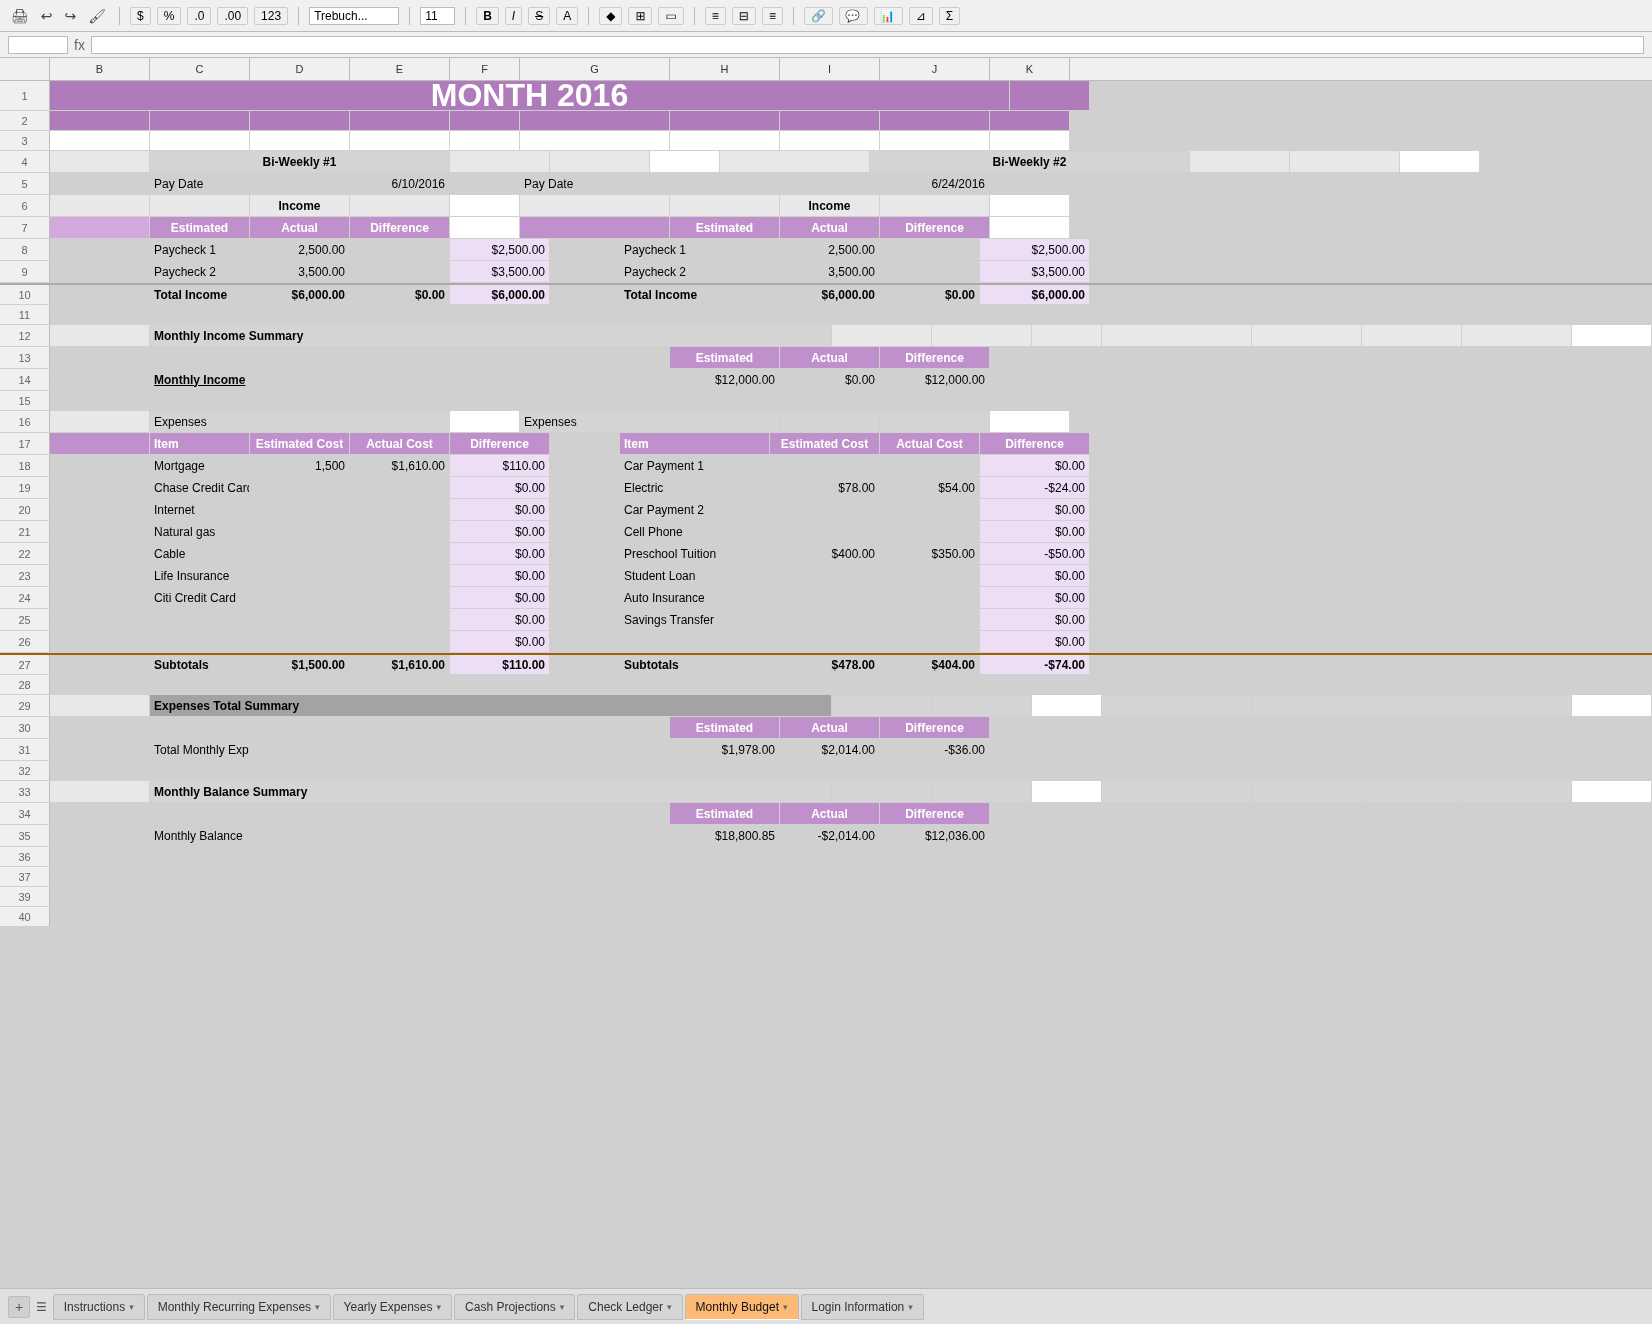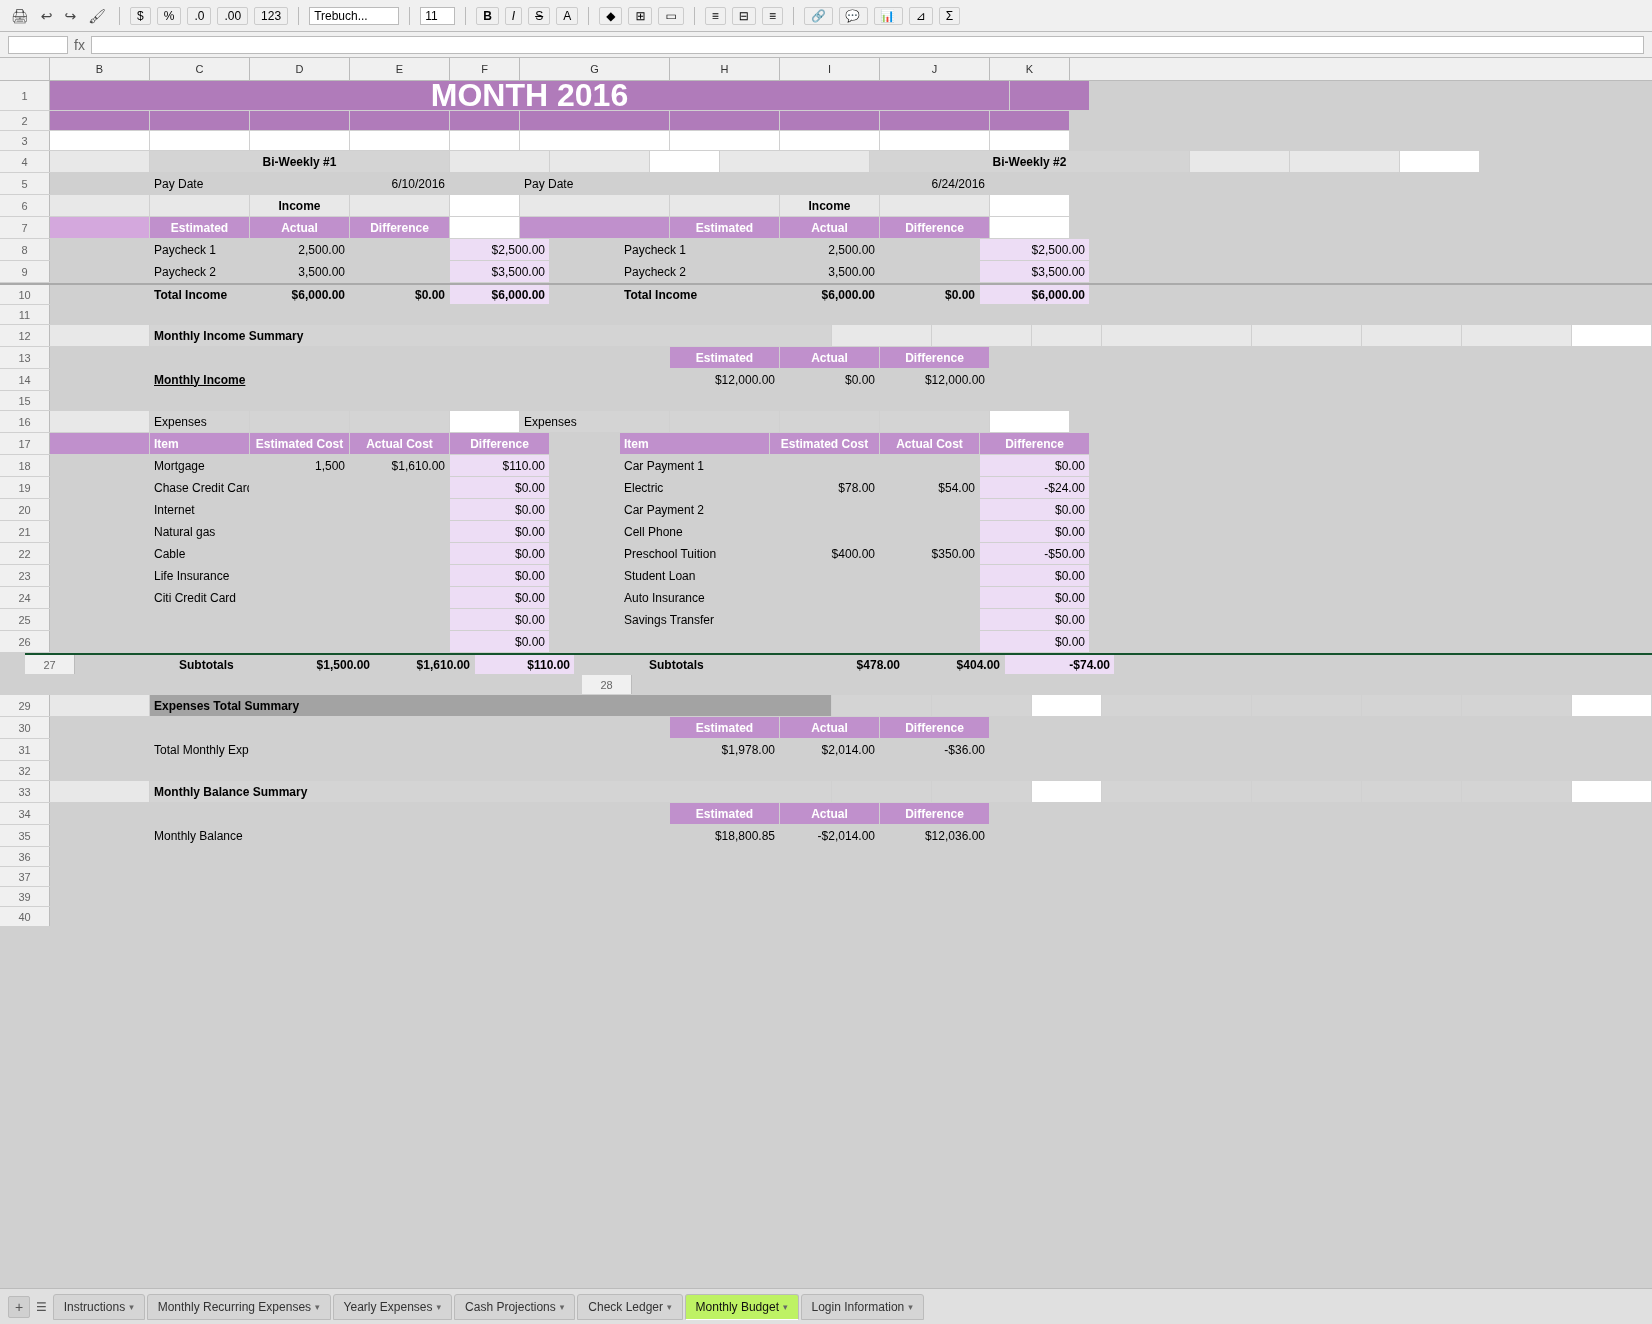--- a/index.html
+++ b/index.html
@@ -207,21 +207,21 @@
       border: 1px solid #bbb;
       border-radius: 3px 3px 0 0;
       display: flex;
       align-items: center;
       font-size: 12px;
       cursor: pointer;
       gap: 4px;
       color: #333;
     }
     .tab.active {
-      background: #bef264;
+      background: #fdba74;
       border-bottom: 1px solid white;
       color: #111;
     }
     .tab-dropdown { font-size: 9px; color: #666; }
     .col-b { width: 100px; min-width: 100px; }
     .col-c { width: 100px; min-width: 100px; }
     .col-d { width: 100px; min-width: 100px; }
     .col-e { width: 100px; min-width: 100px; }
     .col-f { width: 70px; min-width: 70px; }
     .col-g { width: 150px; min-width: 150px; }
@@ -655,36 +655,36 @@
       <div class="cell col-d" style="width:100px;"></div>
       <div class="cell col-e right" style="background:#edddf5;">$0.00</div>
       <div class="cell col-f"></div>
       <div class="cell col-g"></div>
       <div class="cell col-h"></div>
       <div class="cell col-i"></div>
       <div class="cell col-j right" style="background:#edddf5;">$0.00</div>
       <div class="cell col-k"></div>
     </div>
 
-    <div class="grid-row" style="height:22px; border-top:2px solid #14532d;margin-left:25px;">
+    <div class="grid-row" style="height:22px; border-top:2px solid #a16207;">
       <div class="row-num">27</div>
       <div class="cell col-b"></div>
       <div class="cell col-c bold">Subtotals</div>
       <div class="cell col-d right bold">$1,500.00</div>
       <div class="cell col-d right bold" style="width:100px;">$1,610.00</div>
       <div class="cell col-e right bold" style="background:#edddf5;">$110.00</div>
       <div class="cell col-f"></div>
       <div class="cell col-g bold">Subtotals</div>
       <div class="cell col-h right bold">$478.00</div>
       <div class="cell col-i right bold">$404.00</div>
       <div class="cell col-j right bold" style="background:#edddf5;">-$74.00</div>
       <div class="cell col-k"></div>
     </div>
 
-    <div class="grid-row" style="height:20px;justify-content:flex-end;">
+    <div class="grid-row" style="height:20px;">
       <div class="row-num">28</div>
       <div class="cell col-b"></div>
         <div class="cell col-c"></div>
         <div class="cell col-d"></div>
         <div class="cell col-e"></div>
         <div class="cell col-f"></div>
         <div class="cell col-g"></div>
         <div class="cell col-h"></div>
         <div class="cell col-i"></div>
         <div class="cell col-j"></div>

